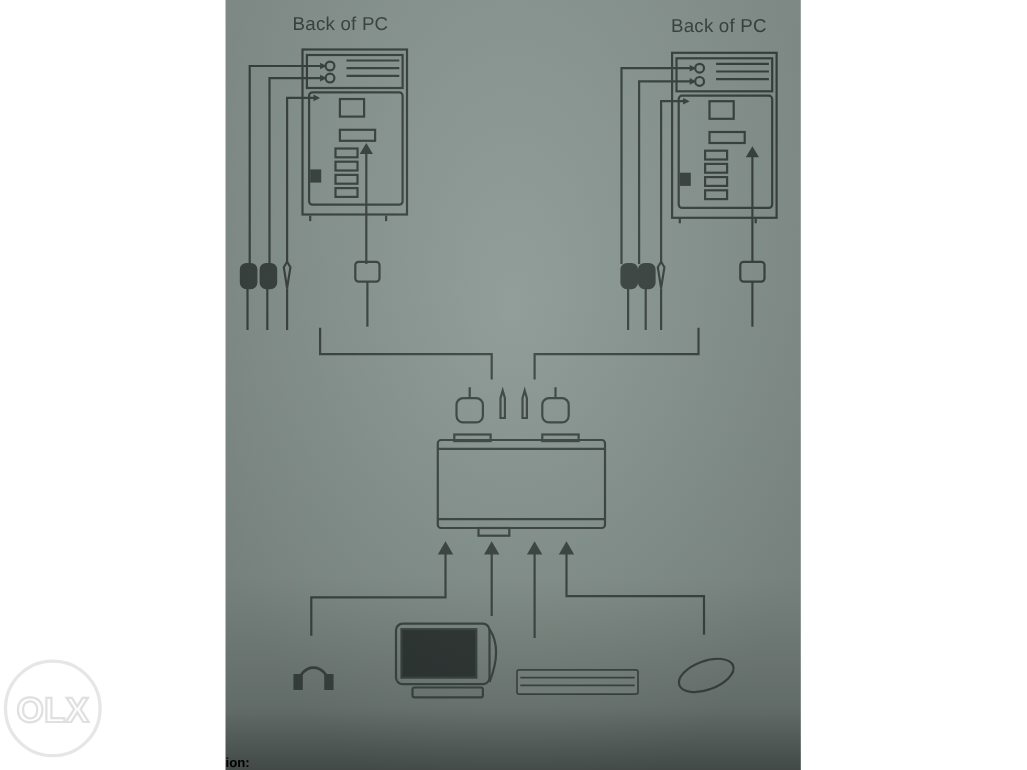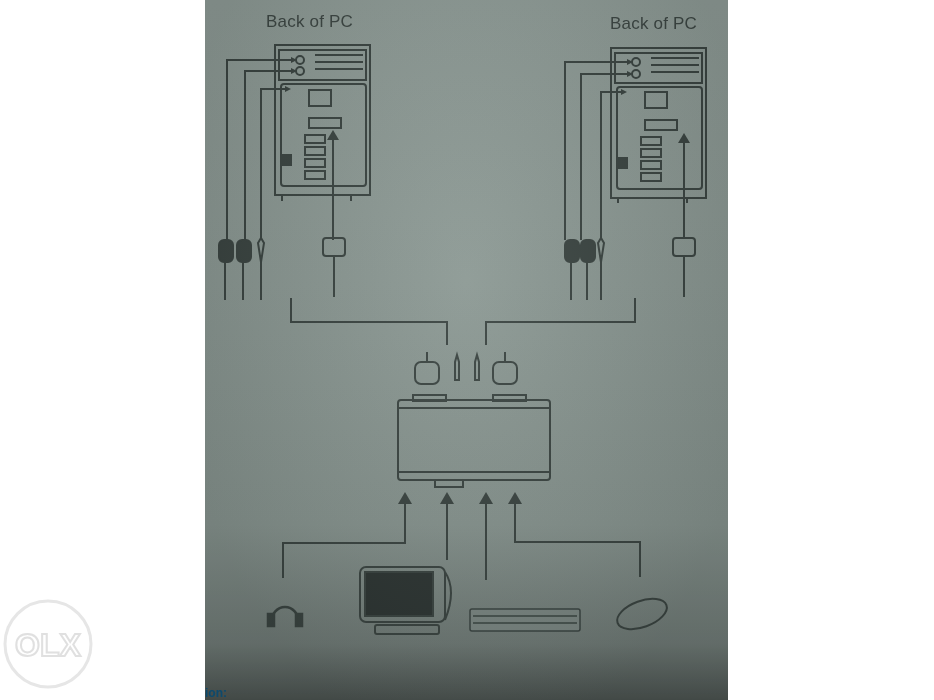--- a/index.html
+++ b/index.html
@@ -3,21 +3,21 @@
 <meta charset="utf-8">
 <style>
   html, body { margin: 0; padding: 0; }
   body { width: 934px; height: 700px; background: #ffffff; position: relative; overflow: hidden; font-family: "Liberation Sans", sans-serif; }
   #photo { position: absolute; left: 205px; top: 0; width: 523px; height: 700px; overflow: hidden;
     background: linear-gradient(180deg, #8f9c97 0%, #8b9893 40%, #86938e 75%, #6f7a76 92%, #4b5350 100%); }
   #photo .vignette { position: absolute; inset: 0; background: radial-gradient(ellipse at 50% 40%, rgba(255,255,255,0.06), rgba(0,0,0,0.12) 80%); pointer-events:none; }
   .label { position: absolute; font-size: 17px; color: #3c4643; letter-spacing: 0.2px; }
   svg { position: absolute; left: 0; top: 0; }
   #watermark { position: absolute; left: 2px; top: 598px; width: 92px; height: 92px; }
-  #bottom-text { position: absolute; left: 205px; top: 686px; font-size: 12px; color: #0c4a6e; font-weight: bold; }
+  #bottom-text { position: absolute; left: 205px; top: 686px; font-size: 12px; color: #000000; font-weight: bold; }
 </style>
 </head>
 <body>
 
 <div id="photo">
   <div class="label" style="left:61px; top:12px;">Back of PC</div>
   <div class="label" style="left:405px; top:14px;">Back of PC</div>
 
   <svg width="523" height="700" viewBox="0 0 523 700">
     <g stroke="#3a4441" stroke-width="2" fill="none">

